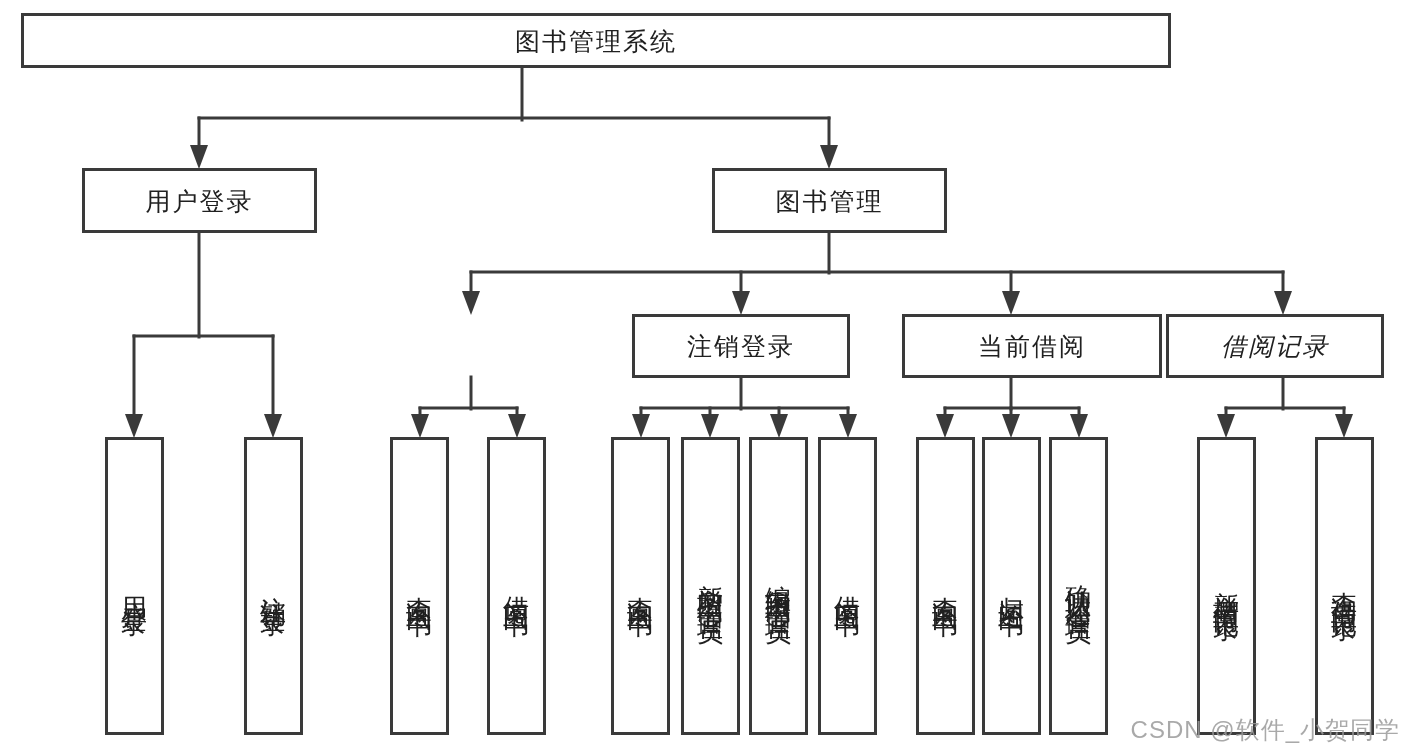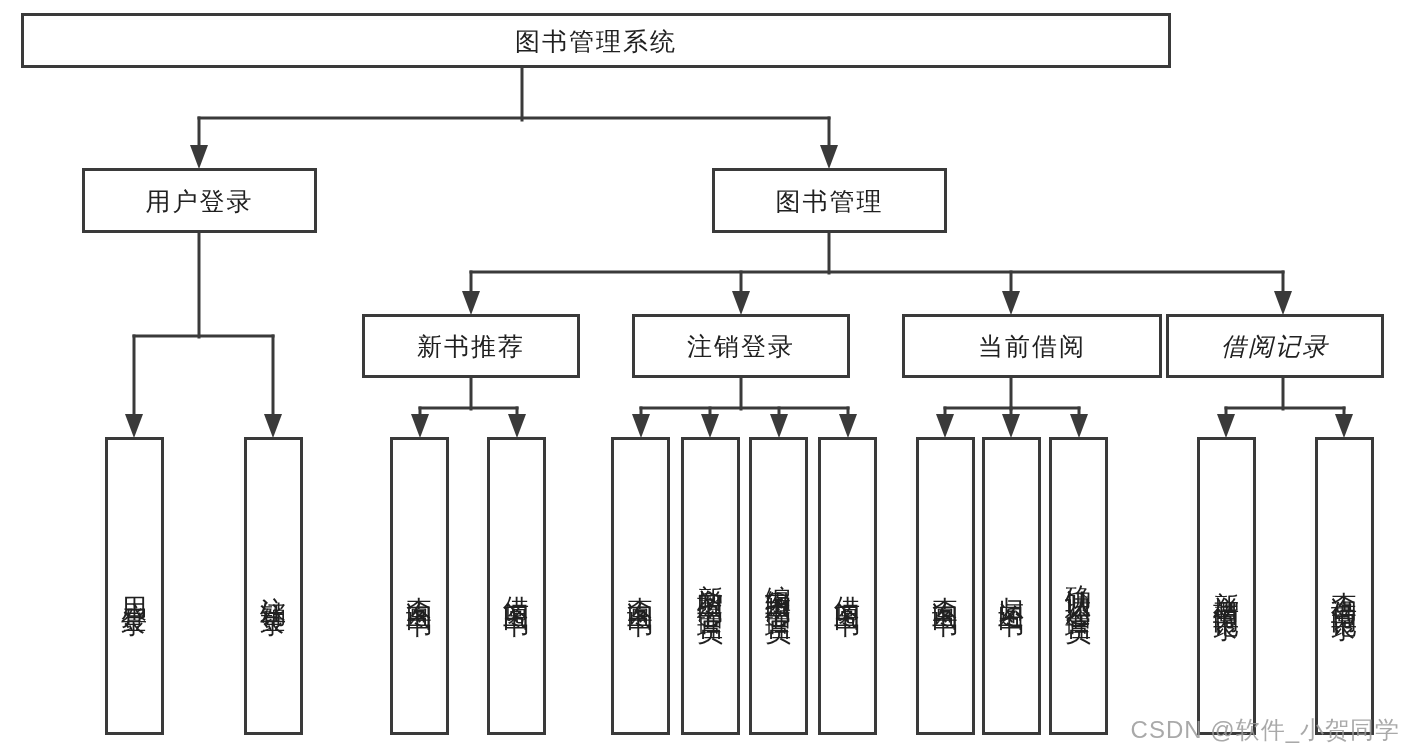--- a/index.html
+++ b/index.html
@@ -142,21 +142,20 @@
       <line x1="1344" y1="408" x2="1344" y2="416"></line>
       <polygon points="1335,414 1353,414 1344,438"></polygon>
     </g>
   </svg>
 
   <div class="node h-label" style="left:21px; top:13px; width:1150px; height:55px;">图书管理系统</div>
 
   <div class="node h-label" style="left:82px; top:168px; width:235px; height:65px;">用户登录</div>
   <div class="node h-label" style="left:712px; top:168px; width:235px; height:65px;">图书管理</div>
 
-  <div class="node h-label" style="left:362px; top:314px; width:218px; height:64px;">新书推荐</div>
   <div class="node h-label" style="left:632px; top:314px; width:218px; height:64px;">注销登录</div>
   <div class="node h-label" style="left:902px; top:314px; width:260px; height:64px;">当前借阅</div>
   <div class="node h-label" style="left:1166px; top:314px; width:218px; height:64px;font-style:italic;">借阅记录</div>
 
   <div class="node leaf" style="left:105px; top:437px; width:59px; height:298px;">用户登录</div>
   <div class="node leaf" style="left:244px; top:437px; width:59px; height:298px;">注销登录</div>
 
   <div class="node leaf" style="left:390px; top:437px; width:59px; height:298px;">查询图书</div>
   <div class="node leaf" style="left:487px; top:437px; width:59px; height:298px;">借阅图书</div>
 

